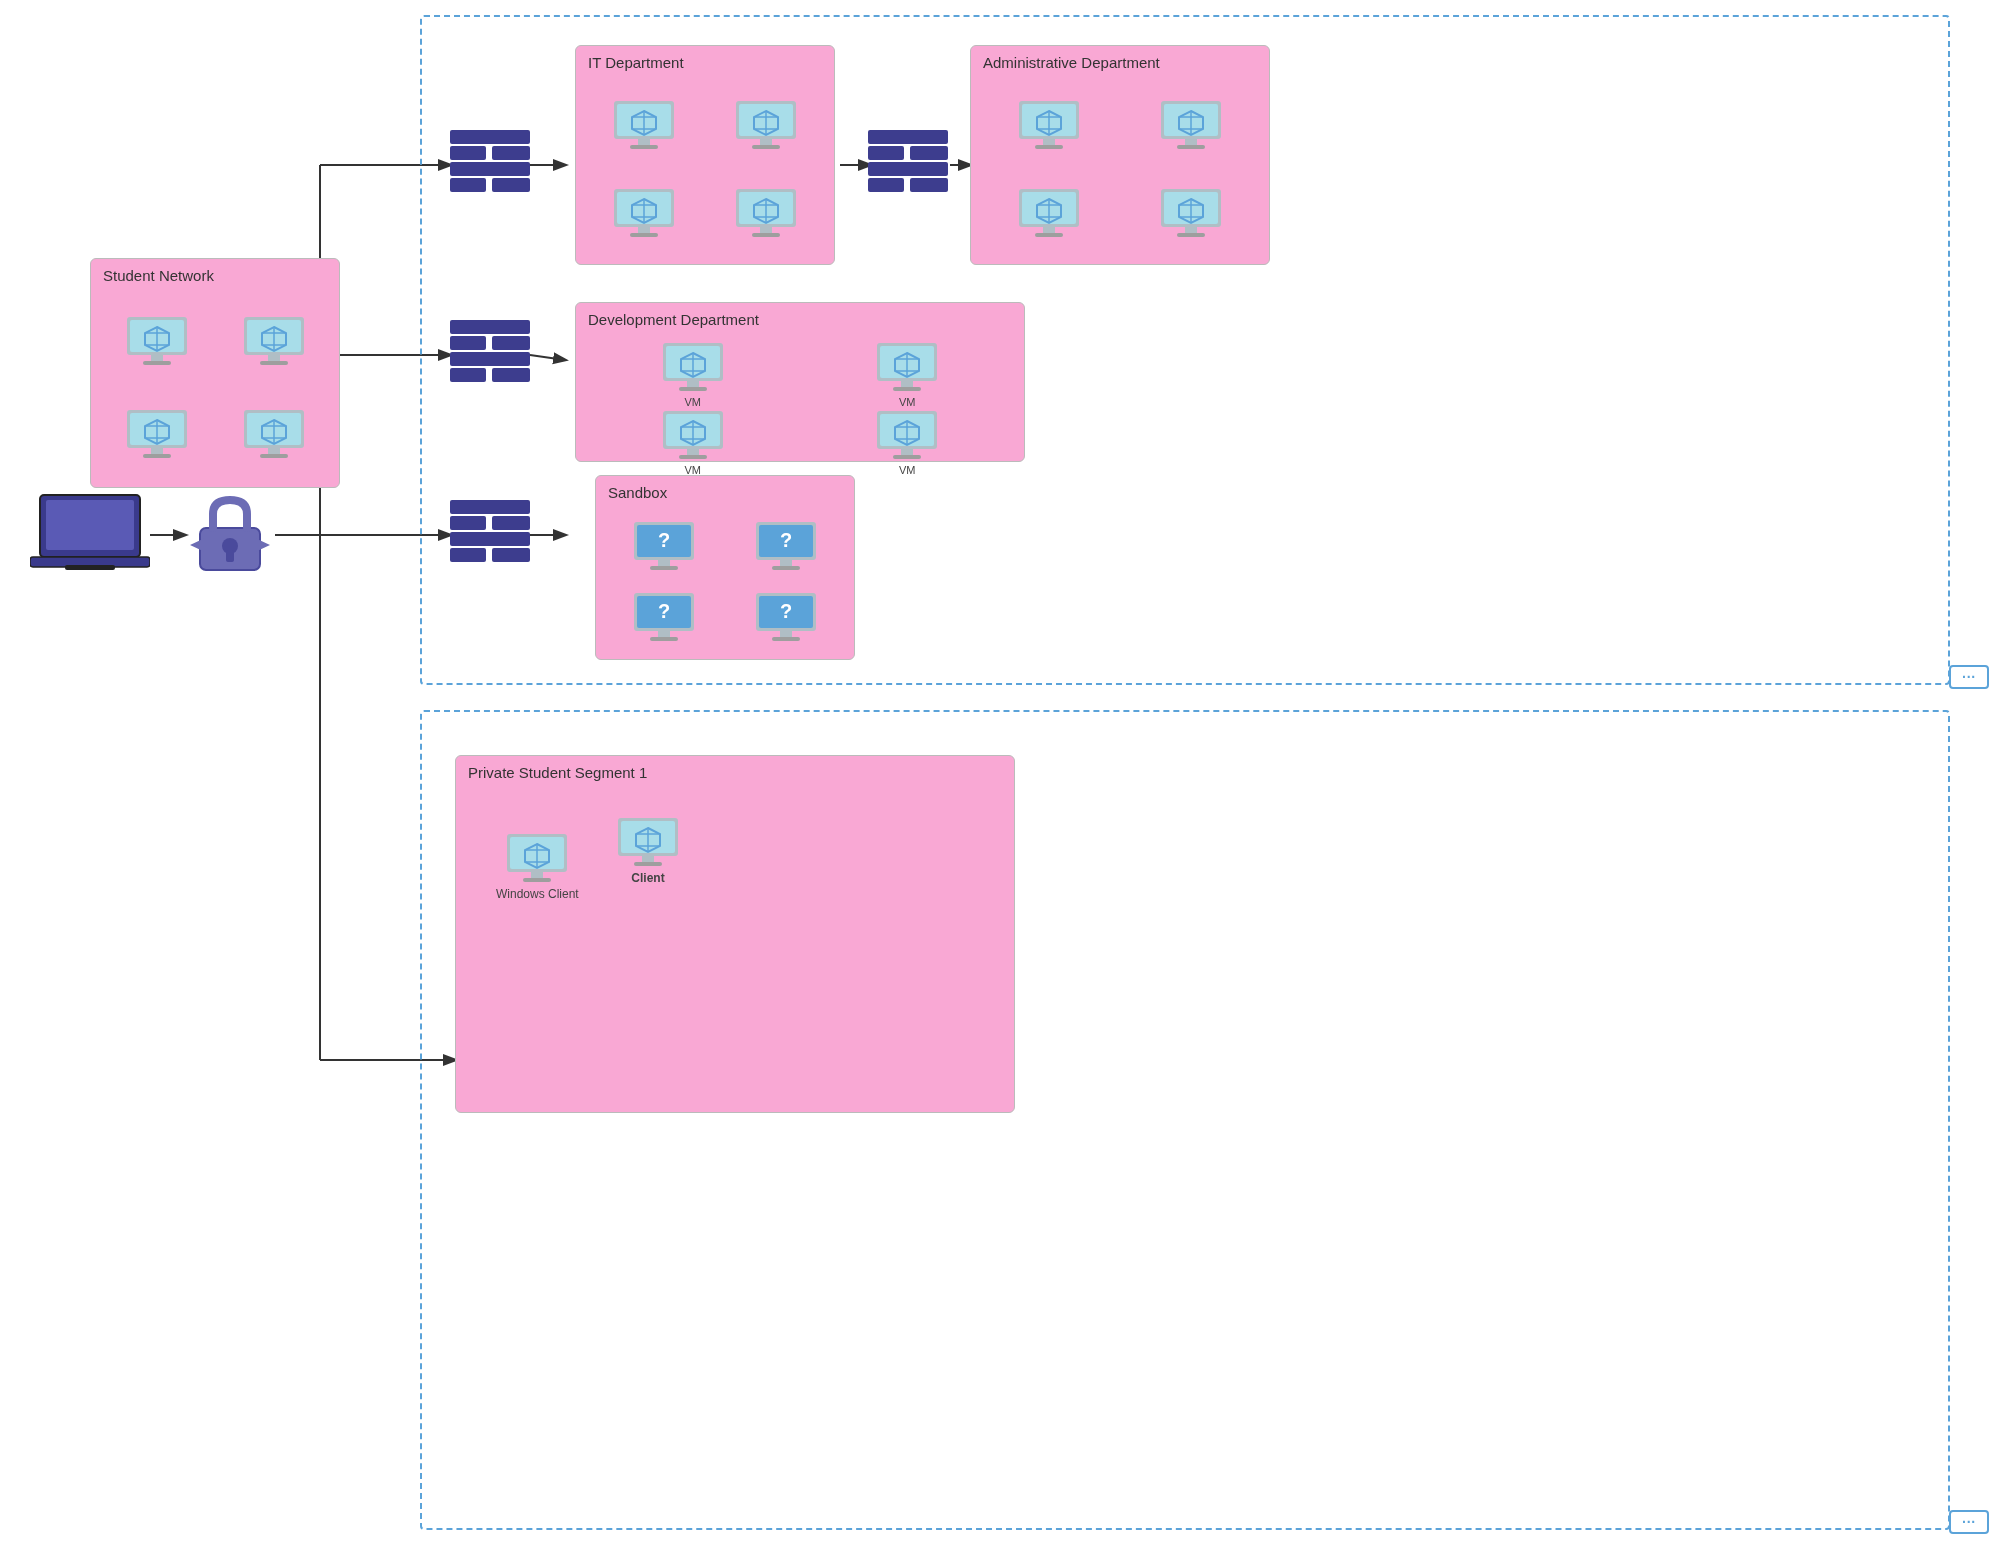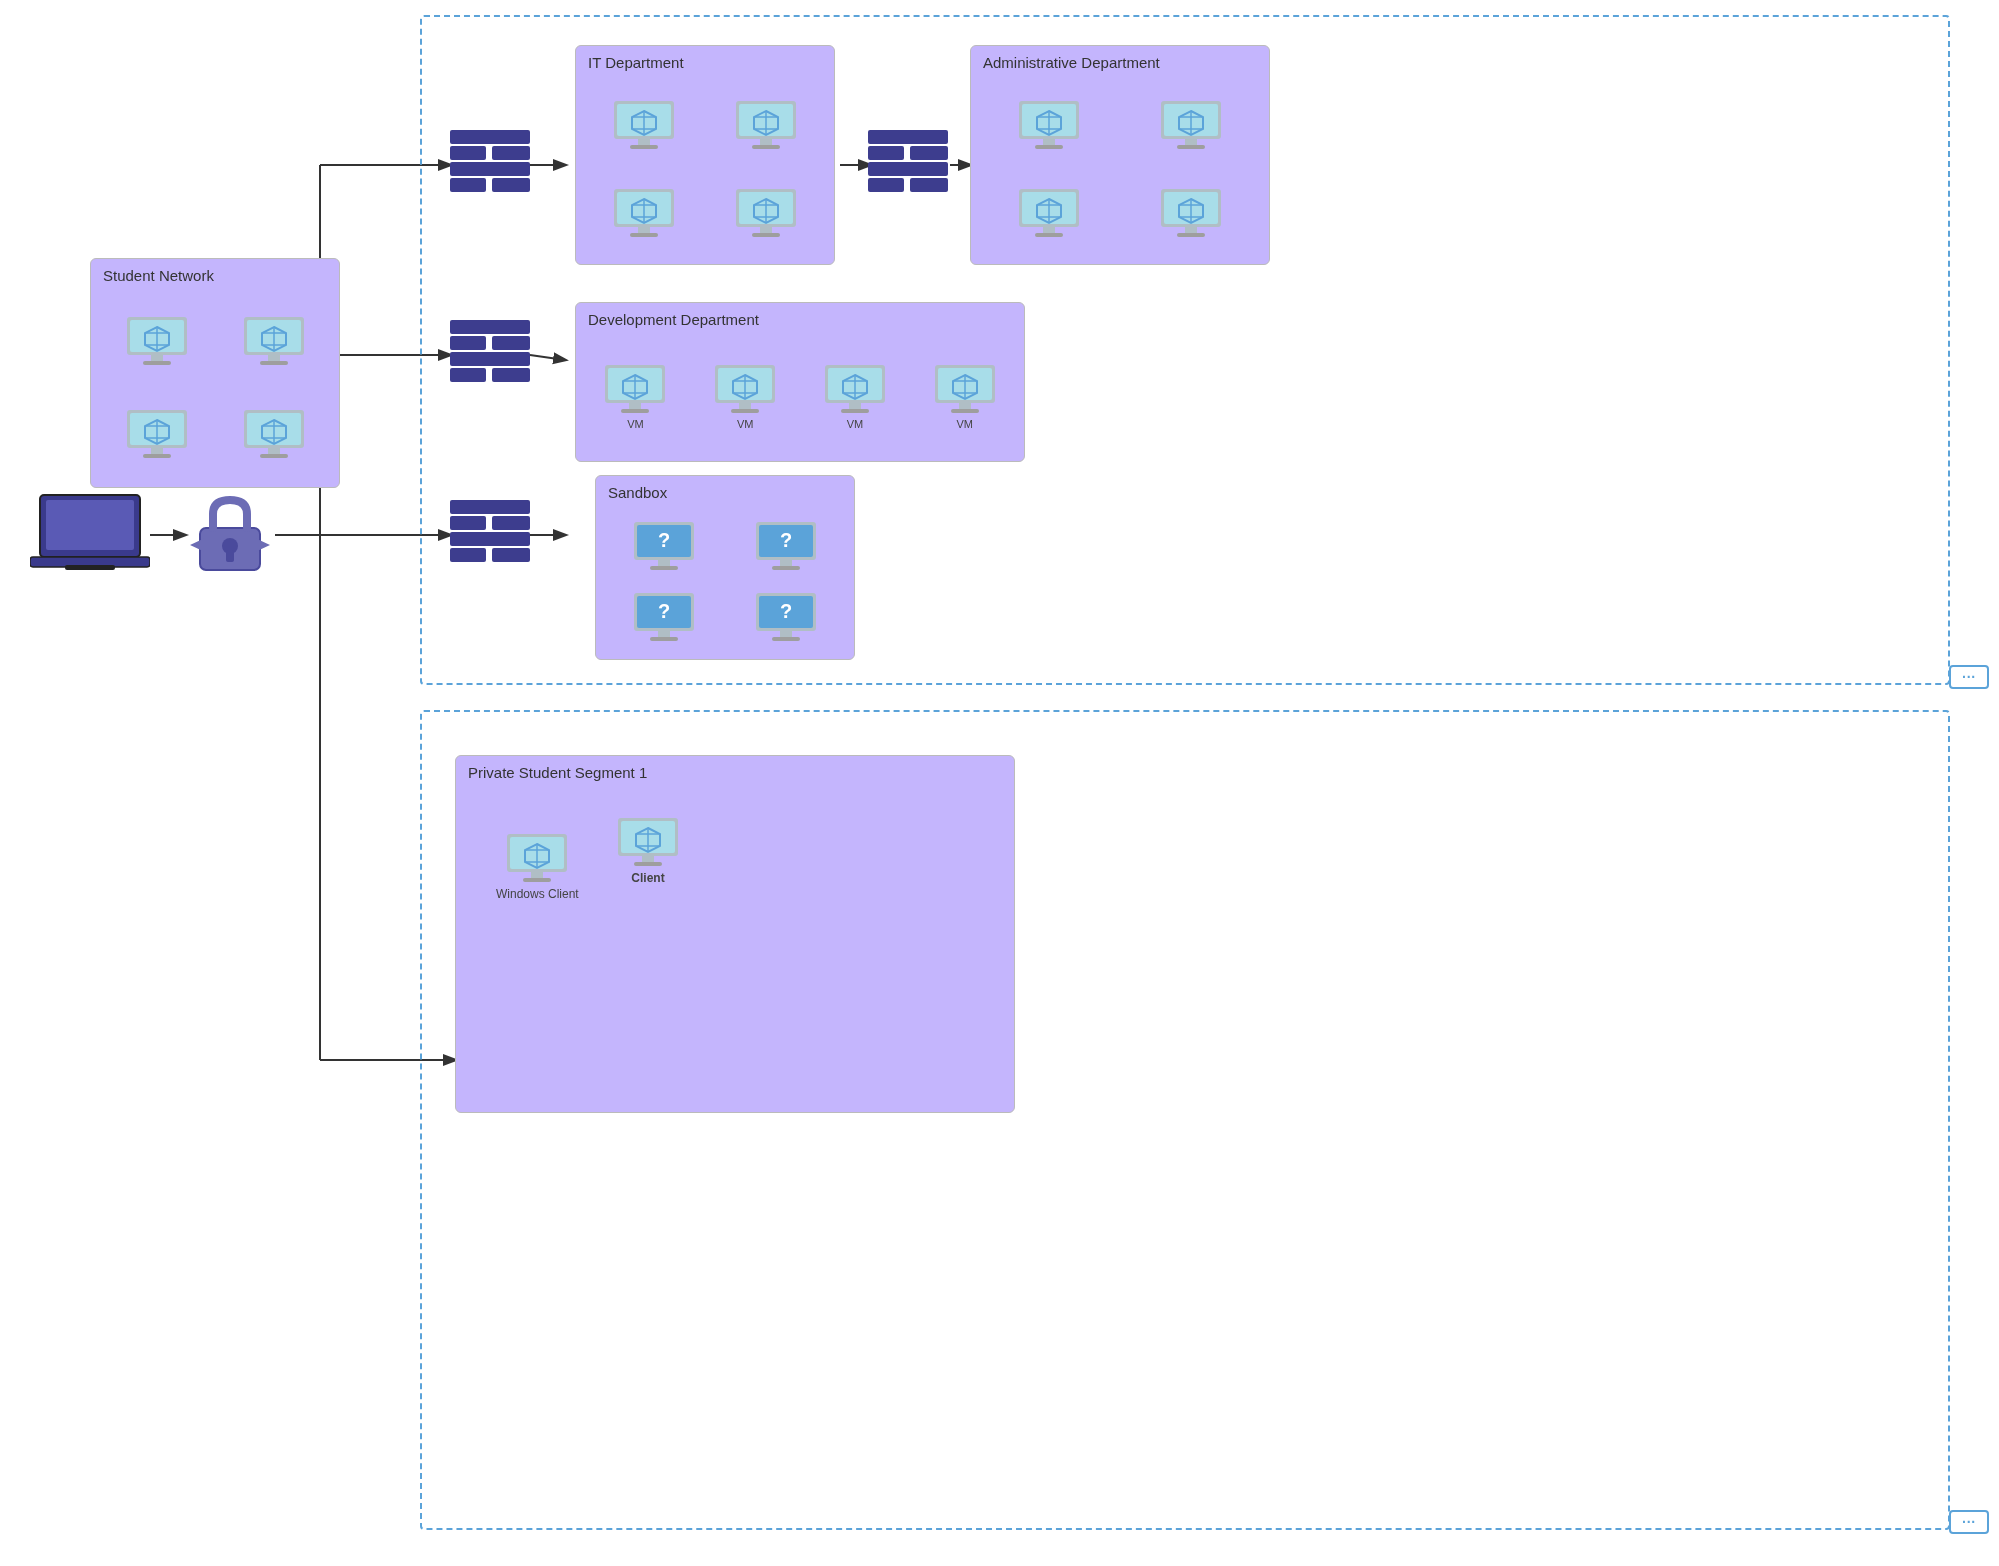--- a/index.html
+++ b/index.html
@@ -74,21 +74,21 @@
       width: 1530px;
       height: 820px;
       border: 2.5px dashed #5ba3d9;
       border-radius: 4px;
       background: transparent;
     }
 
     
     .dept-box {
       position: absolute;
-      background: #c4b5fd;
+      background: #f9a8d4;
       border: 1.5px solid #bbb;
       border-radius: 6px;
     }
     .dept-box .box-title {
       position: absolute;
       top: 8px;
       left: 12px;
       font-size: 15px;
       color: #333;
     }
@@ -170,23 +170,23 @@
       justify-items: center;
     }
 
     .monitor-grid-1x4 {
       position: absolute;
       top: 38px;
       left: 10px;
       right: 10px;
       bottom: 10px;
       display: grid;
-      grid-template-columns: repeat(4, 1fr);
+      grid-template-columns: repeat(2, 1fr);
       grid-template-rows: 1fr;
-      gap: 11px;
+      gap: 1px;
       align-items: center;
       justify-items: center;
     }
 
     .monitor-grid-2x2-sandbox {
       position: absolute;
       top: 38px;
       left: 10px;
       right: 10px;
       bottom: 10px;

